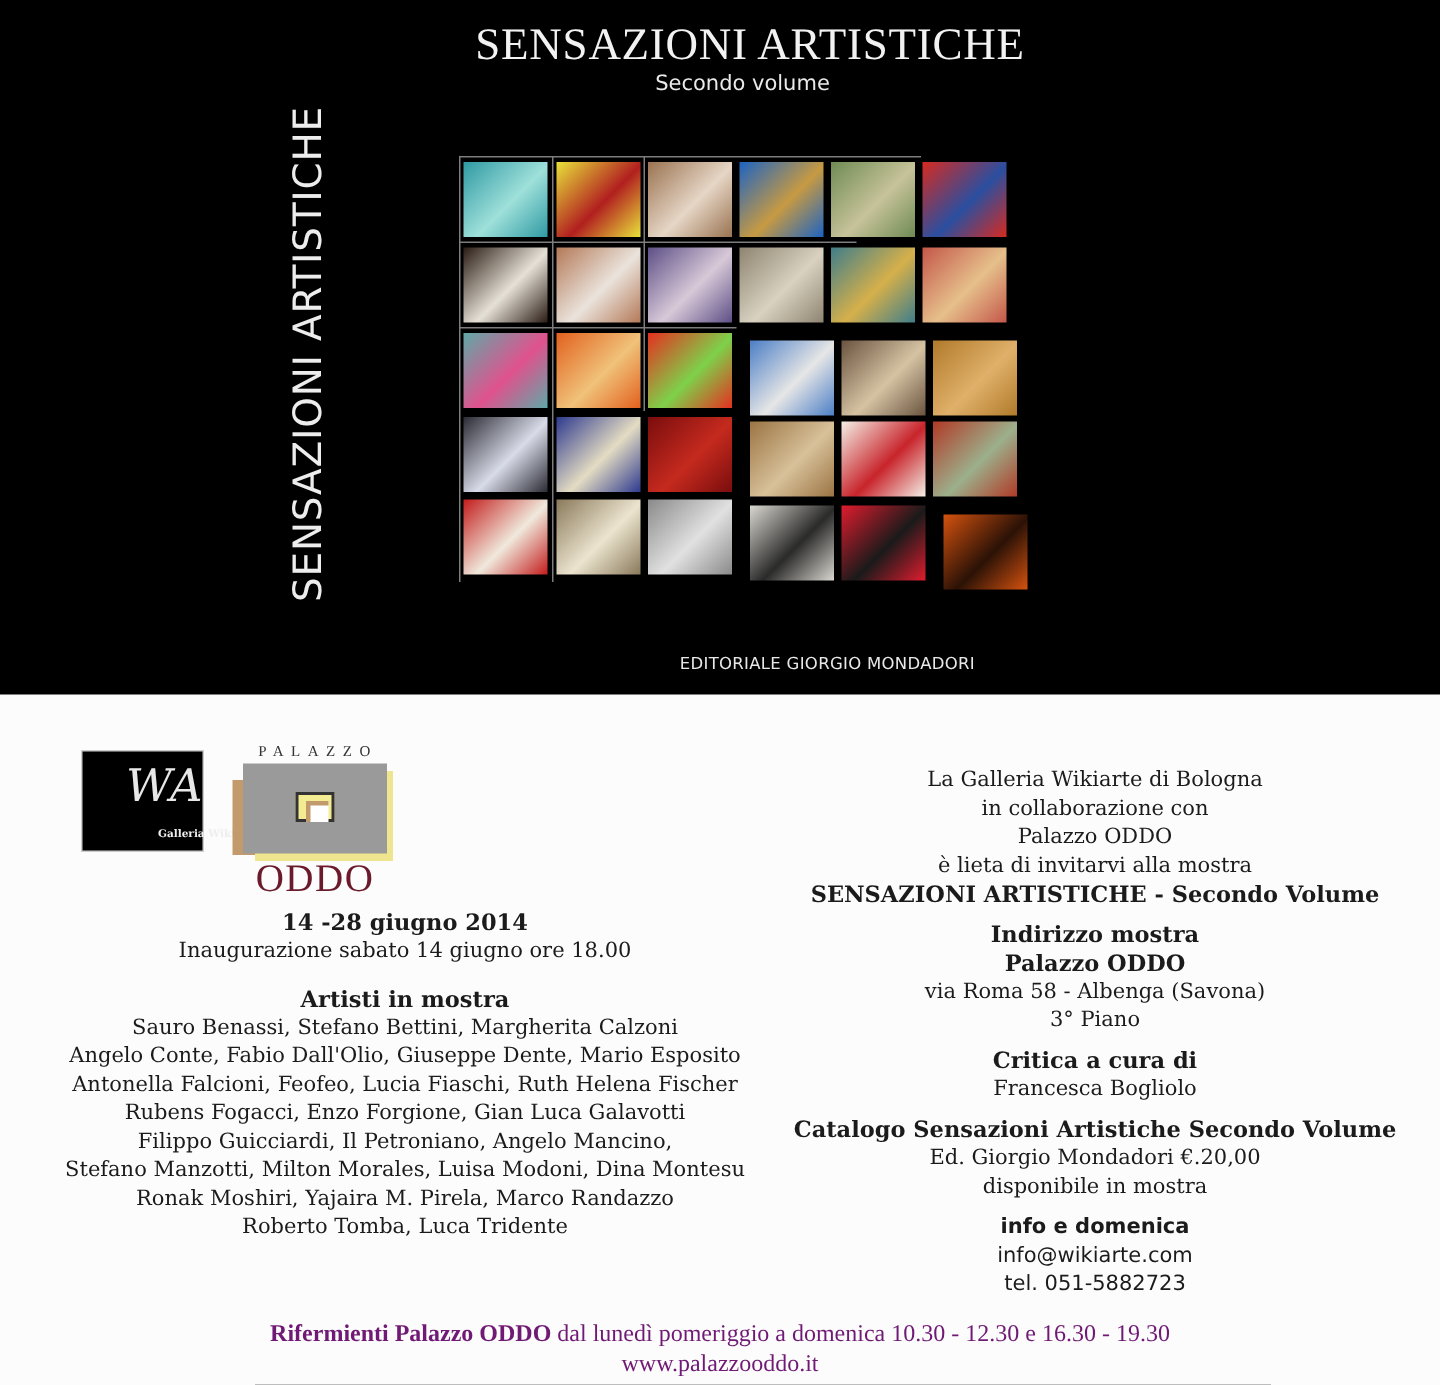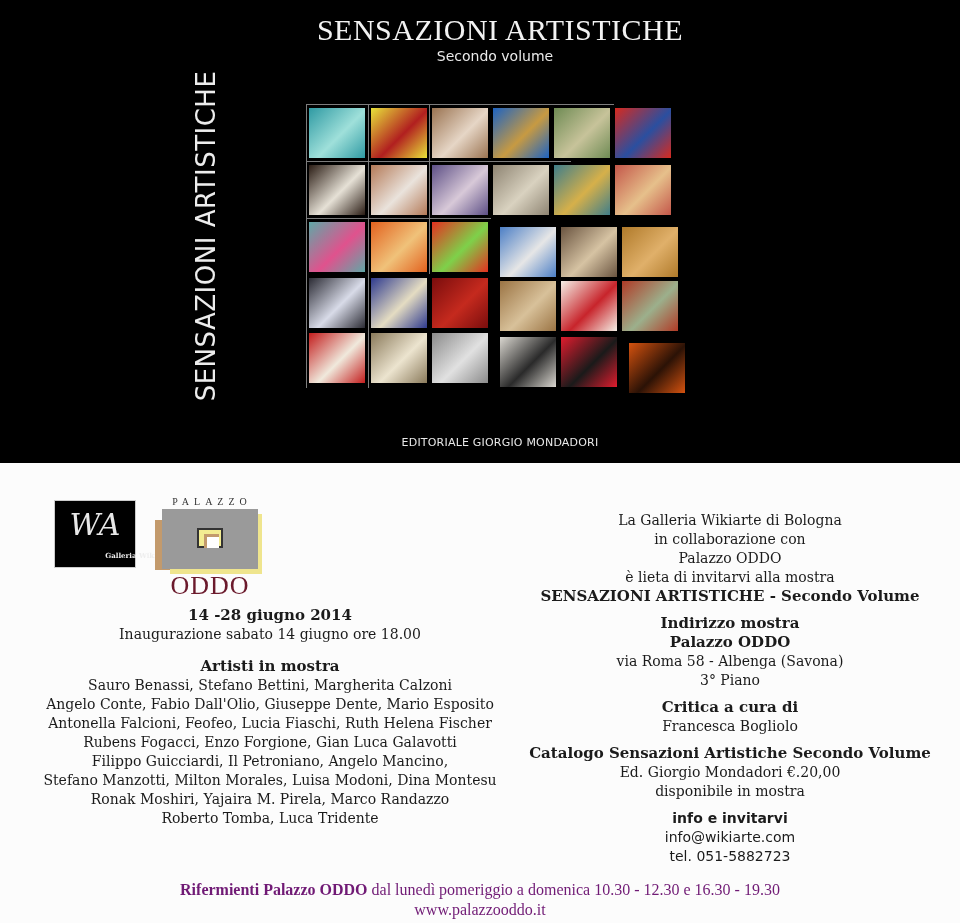--- a/index.html
+++ b/index.html
@@ -17,36 +17,36 @@
     position: absolute; left: 380px; top: 47px; width: 230px; text-align: center;
     font-family: "DejaVu Sans", sans-serif; font-size: 14px; color: #eaeaea; line-height: 18px;
   }
   .spine {
     position: absolute; left: 206px; top: 236px; width: 380px; height: 38px;
     transform: translate(-50%, -50%) rotate(-90deg);
     font-family: "DejaVu Sans", sans-serif; font-size: 26px; color: #ededed;
     text-align: center; letter-spacing: 0.5px; white-space: nowrap; line-height: 38px;
   }
   .publisher {
-    position: absolute; left: 350px; top: 436px; width: 300px; text-align: center;
+    position: absolute; left: 350px; top: 436px; width: 300px; text-align: right;
     font-family: "DejaVu Sans", sans-serif; font-size: 11px; color: #e8e8e8; letter-spacing: 0.2px;
   }
 
   
   .art { position: absolute; }
   .tile { position: absolute; width: 56px; height: 50px; }
   .grid-line { position: absolute; background: #7d7d7d; }
 
   
   .logo-wiki {
     position: absolute; left: 54px; top: 500px; width: 82px; height: 68px; background: #000;
     border: 1px solid #ccc;
   }
   .logo-wiki .mono {
-    position: absolute; left: 0; top: 4px; width: 80px; text-align: center;
+    position: absolute; left: 0; top: 4px; width: 80px; text-align: right;
     font-family: "DejaVu Serif", serif; font-style: italic; font-size: 30px; color: #e8e8e8; line-height: 40px;
   }
   .logo-wiki .cap {
     position: absolute; left: 0; top: 50px; width: 80px; text-align: center;
     font-family: "DejaVu Serif", serif; font-weight: bold; font-size: 7px; color: #eee; margin-left: 44px;
   }
   .logo-oddo { position: absolute; left: 152px; top: 496px; width: 120px; height: 103px; }
   .logo-oddo .palazzo {
     position: absolute; left: 10px; top: 0; width: 100px; text-align: center;
     font-family: "Liberation Serif", serif; font-size: 10px; letter-spacing: 5px; color: #333;
@@ -168,21 +168,21 @@
   <span class="ln">via Roma 58 - Albenga (Savona)</span>
   <span class="ln">3° Piano</span>
   <div class="gap-s"></div>
   <span class="ln b15">Critica a cura di</span>
   <span class="ln">Francesca Bogliolo</span>
   <div class="gap-s"></div>
   <span class="ln b15">Catalogo Sensazioni Artistiche Secondo Volume</span>
   <span class="ln">Ed. Giorgio Mondadori €.20,00</span>
   <span class="ln">disponibile in mostra</span>
   <div class="gap-s"></div>
-  <span class="ln b sans">info e invitarvi</span>
+  <span class="ln b sans">info e domenica</span>
   <span class="ln sans">info@wikiarte.com</span>
   <span class="ln sans">tel. 051-5882723</span>
 </div>
 
 <div class="footer">
   <span class="ln"><span class="hl">Rifermienti Palazzo ODDO</span><span> dal lunedì pomeriggio a domenica 10.30 - 12.30 e 16.30 - 19.30</span></span>
   <span class="ln">www.palazzooddo.it</span>
 </div>
 
 </body></html>

